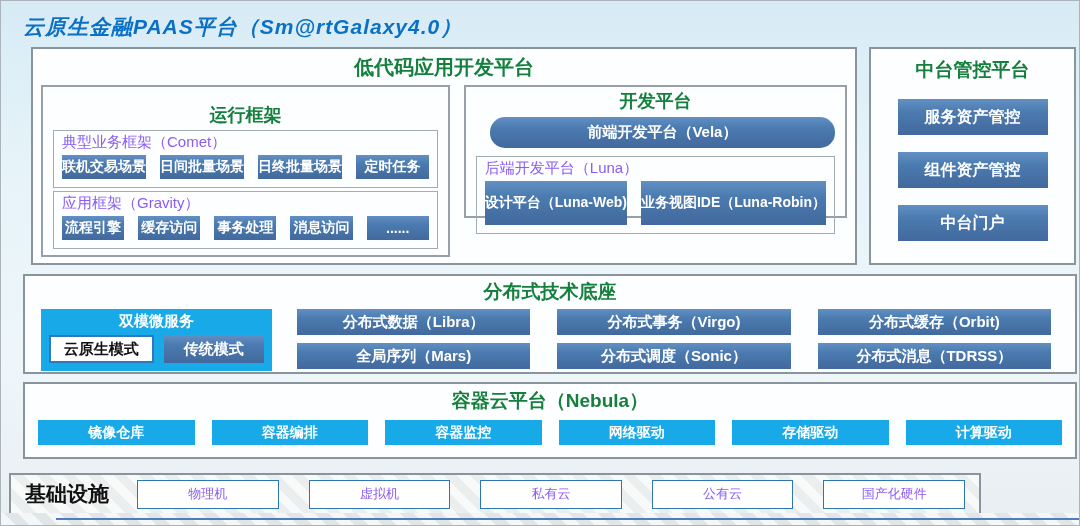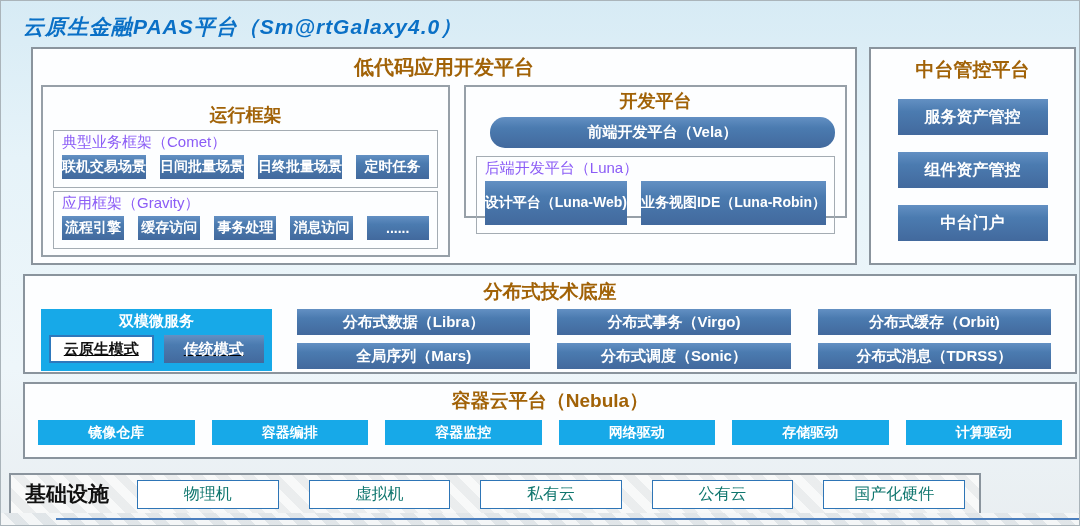--- a/index.html
+++ b/index.html
@@ -14,21 +14,21 @@
     position:absolute; left:22px; top:12px;
     font-size:21px; font-weight:bold; font-style:italic;
     color:#0a70c6; letter-spacing:1px; white-space:nowrap;
   }
   .title .cn{
     text-decoration-style:wavy;
     text-decoration-color:#ff2a1c; text-decoration-thickness:1px; text-underline-offset:4px;text-align:center;
   }
   
   .panel{ position:absolute; background:#fdfeff; border:2px solid #8a949d; }
-  .panel-h{ text-align:center; font-weight:bold; color:#a16207; }
+  .panel-h{ text-align:center; font-weight:bold; color:#15803d; }
   .inner{ background:#fdfeff; border:2px solid #97a0a8; }
   .subinner{ border:1px solid #a4acb3; }
   .sub-h{ text-align:left; font-size:15px; color:#8b5cf6; font-weight:500; }
   
   .steel{
     background:linear-gradient(180deg,#6390c3 0%,#4b7bb0 35%,#42699d 100%);
     color:#fff; display:flex; align-items:center; justify-content:center;
     font-size:14px; font-weight:600; white-space:nowrap;
   }
   .cyan{
@@ -54,21 +54,21 @@
   #midmgmt{ left:868px; top:46px; width:207px; height:218px; }
   #midmgmt .panel-h{ font-size:19px; padding-top:8px; }
   .mid-body{ display:flex; flex-direction:column; align-items:center; gap:17px; margin-top:16px; }
   .mid-body .steel{ width:150px; height:36px; font-size:16px; }
   
   #distbase{ left:22px; top:273px; width:1054px; height:100px; }
   #distbase .panel-h{ font-size:19px; padding-top:3px; }
   .dist-body{ display:flex; margin:4px 24px 0 16px; }
   #dualmode{ width:231px; height:62px; background:#17a9e8; flex:none; }
   .dual-h{ text-align:center; color:#fff; font-size:15px; font-weight:600; padding-top:3px; }
-  .dual-row{ display:flex; gap:10px; padding:4px 8px 2px 8px;text-decoration:underline; }
+  .dual-row{ display:flex; gap:10px; padding:4px 8px 2px 8px; }
   .mode-native{
     flex:1; height:28px; background:#fff; border:2px solid #2e78bc; color:#111;
     display:flex; align-items:center; justify-content:center; font-size:15px; font-weight:600;
   }
   .mode-classic{ flex:1; height:28px; font-size:15px; }
   .dist-grid{
     flex:1; display:grid; grid-template-columns:repeat(3,1fr);
     column-gap:27px; row-gap:8px; margin-left:25px; align-content:start;
   }
   .dist-grid .steel{ height:26px; font-size:15px; }
@@ -83,21 +83,21 @@
     background:
       repeating-linear-gradient(45deg, rgba(255,255,255,.45) 0 9px, rgba(210,216,220,.25) 9px 18px),
       #f3f4f4;
     border:2px solid #8a949d; border-bottom:2px solid #55789f;
     display:flex; align-items:center;
   }
   .infra-label{ font-size:21px; font-weight:bold; color:#111; margin:0 28px 0 14px; white-space:nowrap; }
   .infra-items{ flex:1; display:flex; gap:30px; margin-right:14px; }
   .infra-items > div{
     flex:1; height:29px; background:#fff; border:1px solid #2e75b6;
-    display:flex; align-items:center; justify-content:center; font-size:16px; color:#0f766e;
+    display:flex; align-items:center; justify-content:center; font-size:13px; color:#8b5cf6;
   }
   
   .bottom-strip{
     position:absolute; left:0; right:0; bottom:0; height:12px;
     background:
       repeating-linear-gradient(45deg, rgba(255,255,255,.5) 0 10px, rgba(205,212,218,.3) 10px 20px),
       #e9edef;
   }
   .bottom-line{ position:absolute; left:55px; right:0; top:517px; height:2px; background:#4c7fbe; }
 </style>

